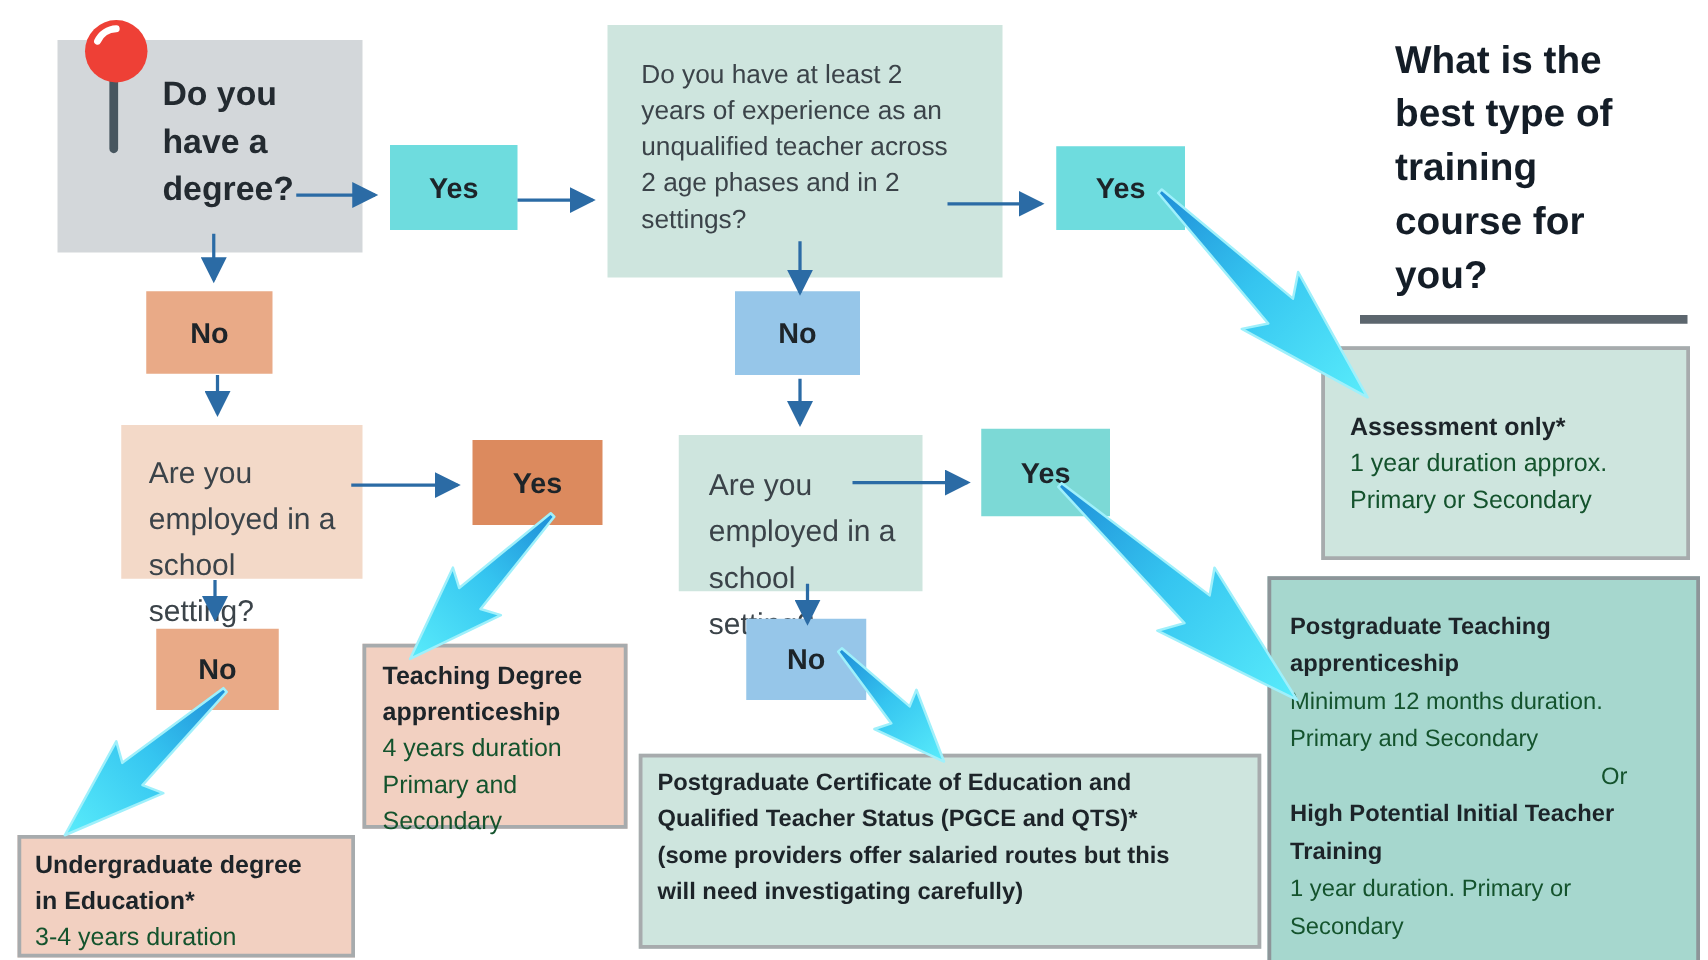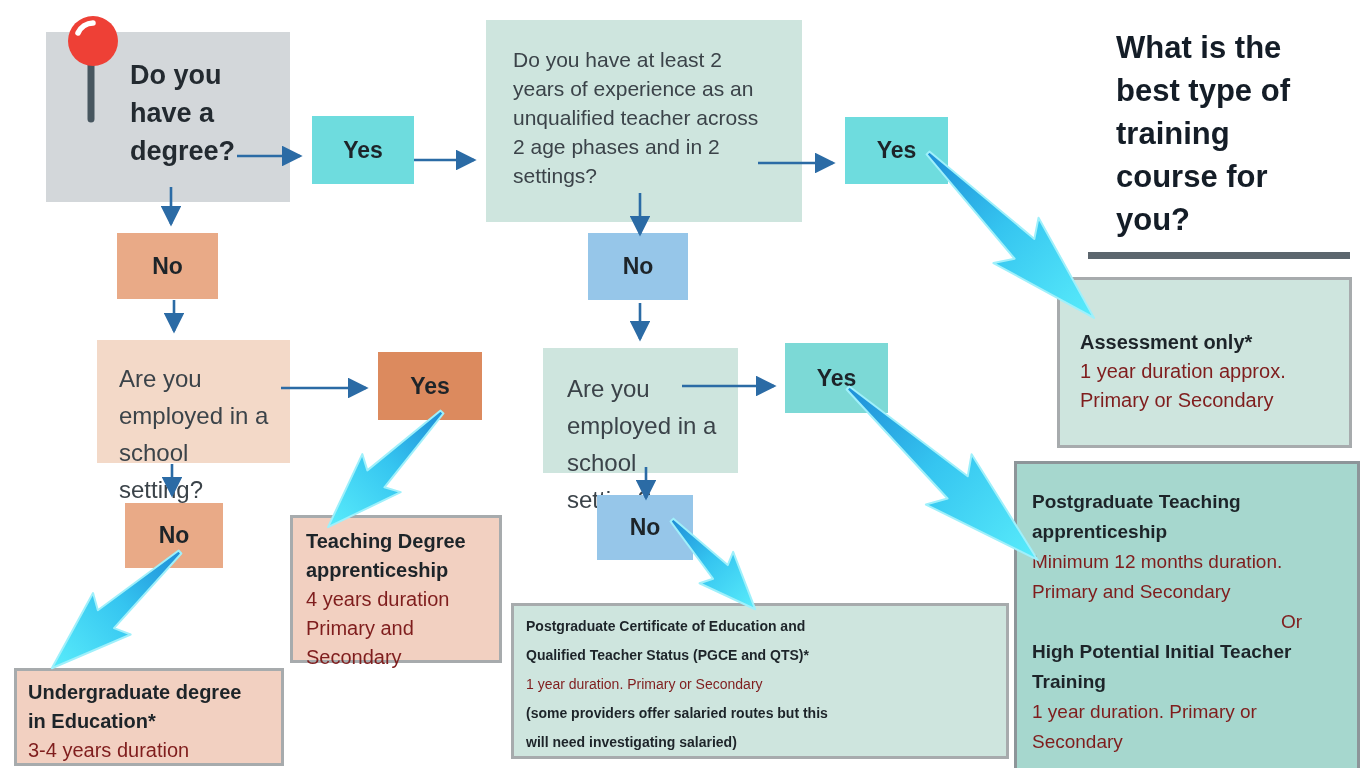--- a/index.html
+++ b/index.html
@@ -12,21 +12,21 @@
   html,body{margin:0;padding:0;}
   #canvas{
     position:relative; width:1366px; height:768px; background:#ffffff; overflow:hidden;
     font-family:"Liberation Sans", sans-serif;
   }
   .box{position:absolute; box-sizing:border-box;}
   .tag{display:flex; align-items:center; justify-content:center;
        font-weight:bold; font-size:23px; color:var(--ink-dark);}
   .qtext{font-size:21px; line-height:29px; color:var(--ink-body);}
   .b{font-weight:bold; color:var(--ink-dark); white-space:nowrap;}
-  .r{font-weight:normal; color:#7f1d1d; white-space:nowrap;}
+  .r{font-weight:normal; color:#14532d; white-space:nowrap;}
 
   #degree-box{left:46px; top:32px; width:244px; height:170px; background:var(--box-gray);}
   #degree-box .qtext{margin:24px 0 5px 84px; width:140px; font-size:27px; line-height:38px;
        font-weight:bold; color:#232a30; text-align:left;}
 
   #yes1{left:312px; top:116px; width:102px; height:68px; background:var(--teal-yes);}
   #yes2{left:845px; top:117px; width:103px; height:67px; background:var(--teal-yes);}
   #yes-left{left:378px; top:352px; width:104px; height:68px; background:var(--orange);}
   #yes-mid{left:785px; top:343px; width:103px; height:70px; background:var(--teal-yes-mid);}
 
@@ -39,21 +39,21 @@
   #q-exp .qtext{width:250px;}
 
   #q-emp-left{left:97px; top:340px; width:193px; height:123px; background:var(--peach-q); padding:20px 0 0 22px;}
   #q-emp-mid{left:543px; top:348px; width:195px; height:125px; background:var(--sage); padding:22px 0 0 24px;}
   .q-emp-text{width:154px; font-size:24px; line-height:37px; color:var(--ink-body);}
 
   .result{border:3px solid var(--border-gray); font-size:20px; line-height:29px;}
   #td-box{left:290px; top:515px; width:212px; height:148px; background:var(--peach-result); padding:9px 0 4px 13px;}
   #ug-box{left:14px; top:656px; width:270px; height:98px; background:var(--peach-result); padding:7px 0 0 11px;margin-top:12px;}
   #pgce-box{left:511px; top:603px; width:498px; height:156px; background:var(--sage);
-            padding:6px 0 0 12px; font-size:14px;}
+            padding:6px 0 0 12px; font-size:19px;}
   #assess-box{left:1057px; top:277px; width:295px; height:171px; background:var(--sage); padding:48px 0 0 20px;}
   #pta-box{left:1014px; top:461px; width:346px; height:320px; background:var(--teal-result);
            padding:23px 0 0 15px; font-size:19px; line-height:30px; border-color:#8d9599;}
   #pta-box .or-line{width:270px; text-align:right;}
 
   #title{left:1088px; top:26px; width:250px; font-size:31px; line-height:43px;
          font-weight:bold; color:#141d27;margin-left:28px;}
   #title div{white-space:nowrap;}
   #title-underline{left:1088px; top:252px; width:262px; height:7px; background:var(--underline);}
 
@@ -99,23 +99,22 @@
 
   <div class="box result" id="ug-box">
     <div class="b">Undergraduate degree</div>
     <div class="b">in Education*</div>
     <div class="r">3-4 years duration</div>
   </div>
 
   <div class="box result" id="pgce-box">
     <div class="b">Postgraduate Certificate of Education and</div>
     <div class="b">Qualified Teacher Status (PGCE and QTS)*</div>
-    <div class="r">1 year duration. Primary or Secondary</div>
     <div class="b">(some providers offer salaried routes but this</div>
-    <div class="b">will need investigating salaried)</div>
+    <div class="b">will need investigating carefully)</div>
   </div>
 
   <div class="box result" id="assess-box">
     <div class="b">Assessment only*</div>
     <div class="r">1 year duration approx.</div>
     <div class="r">Primary or Secondary</div>
   </div>
 
   <div class="box result" id="pta-box">
     <div class="b">Postgraduate Teaching</div>

